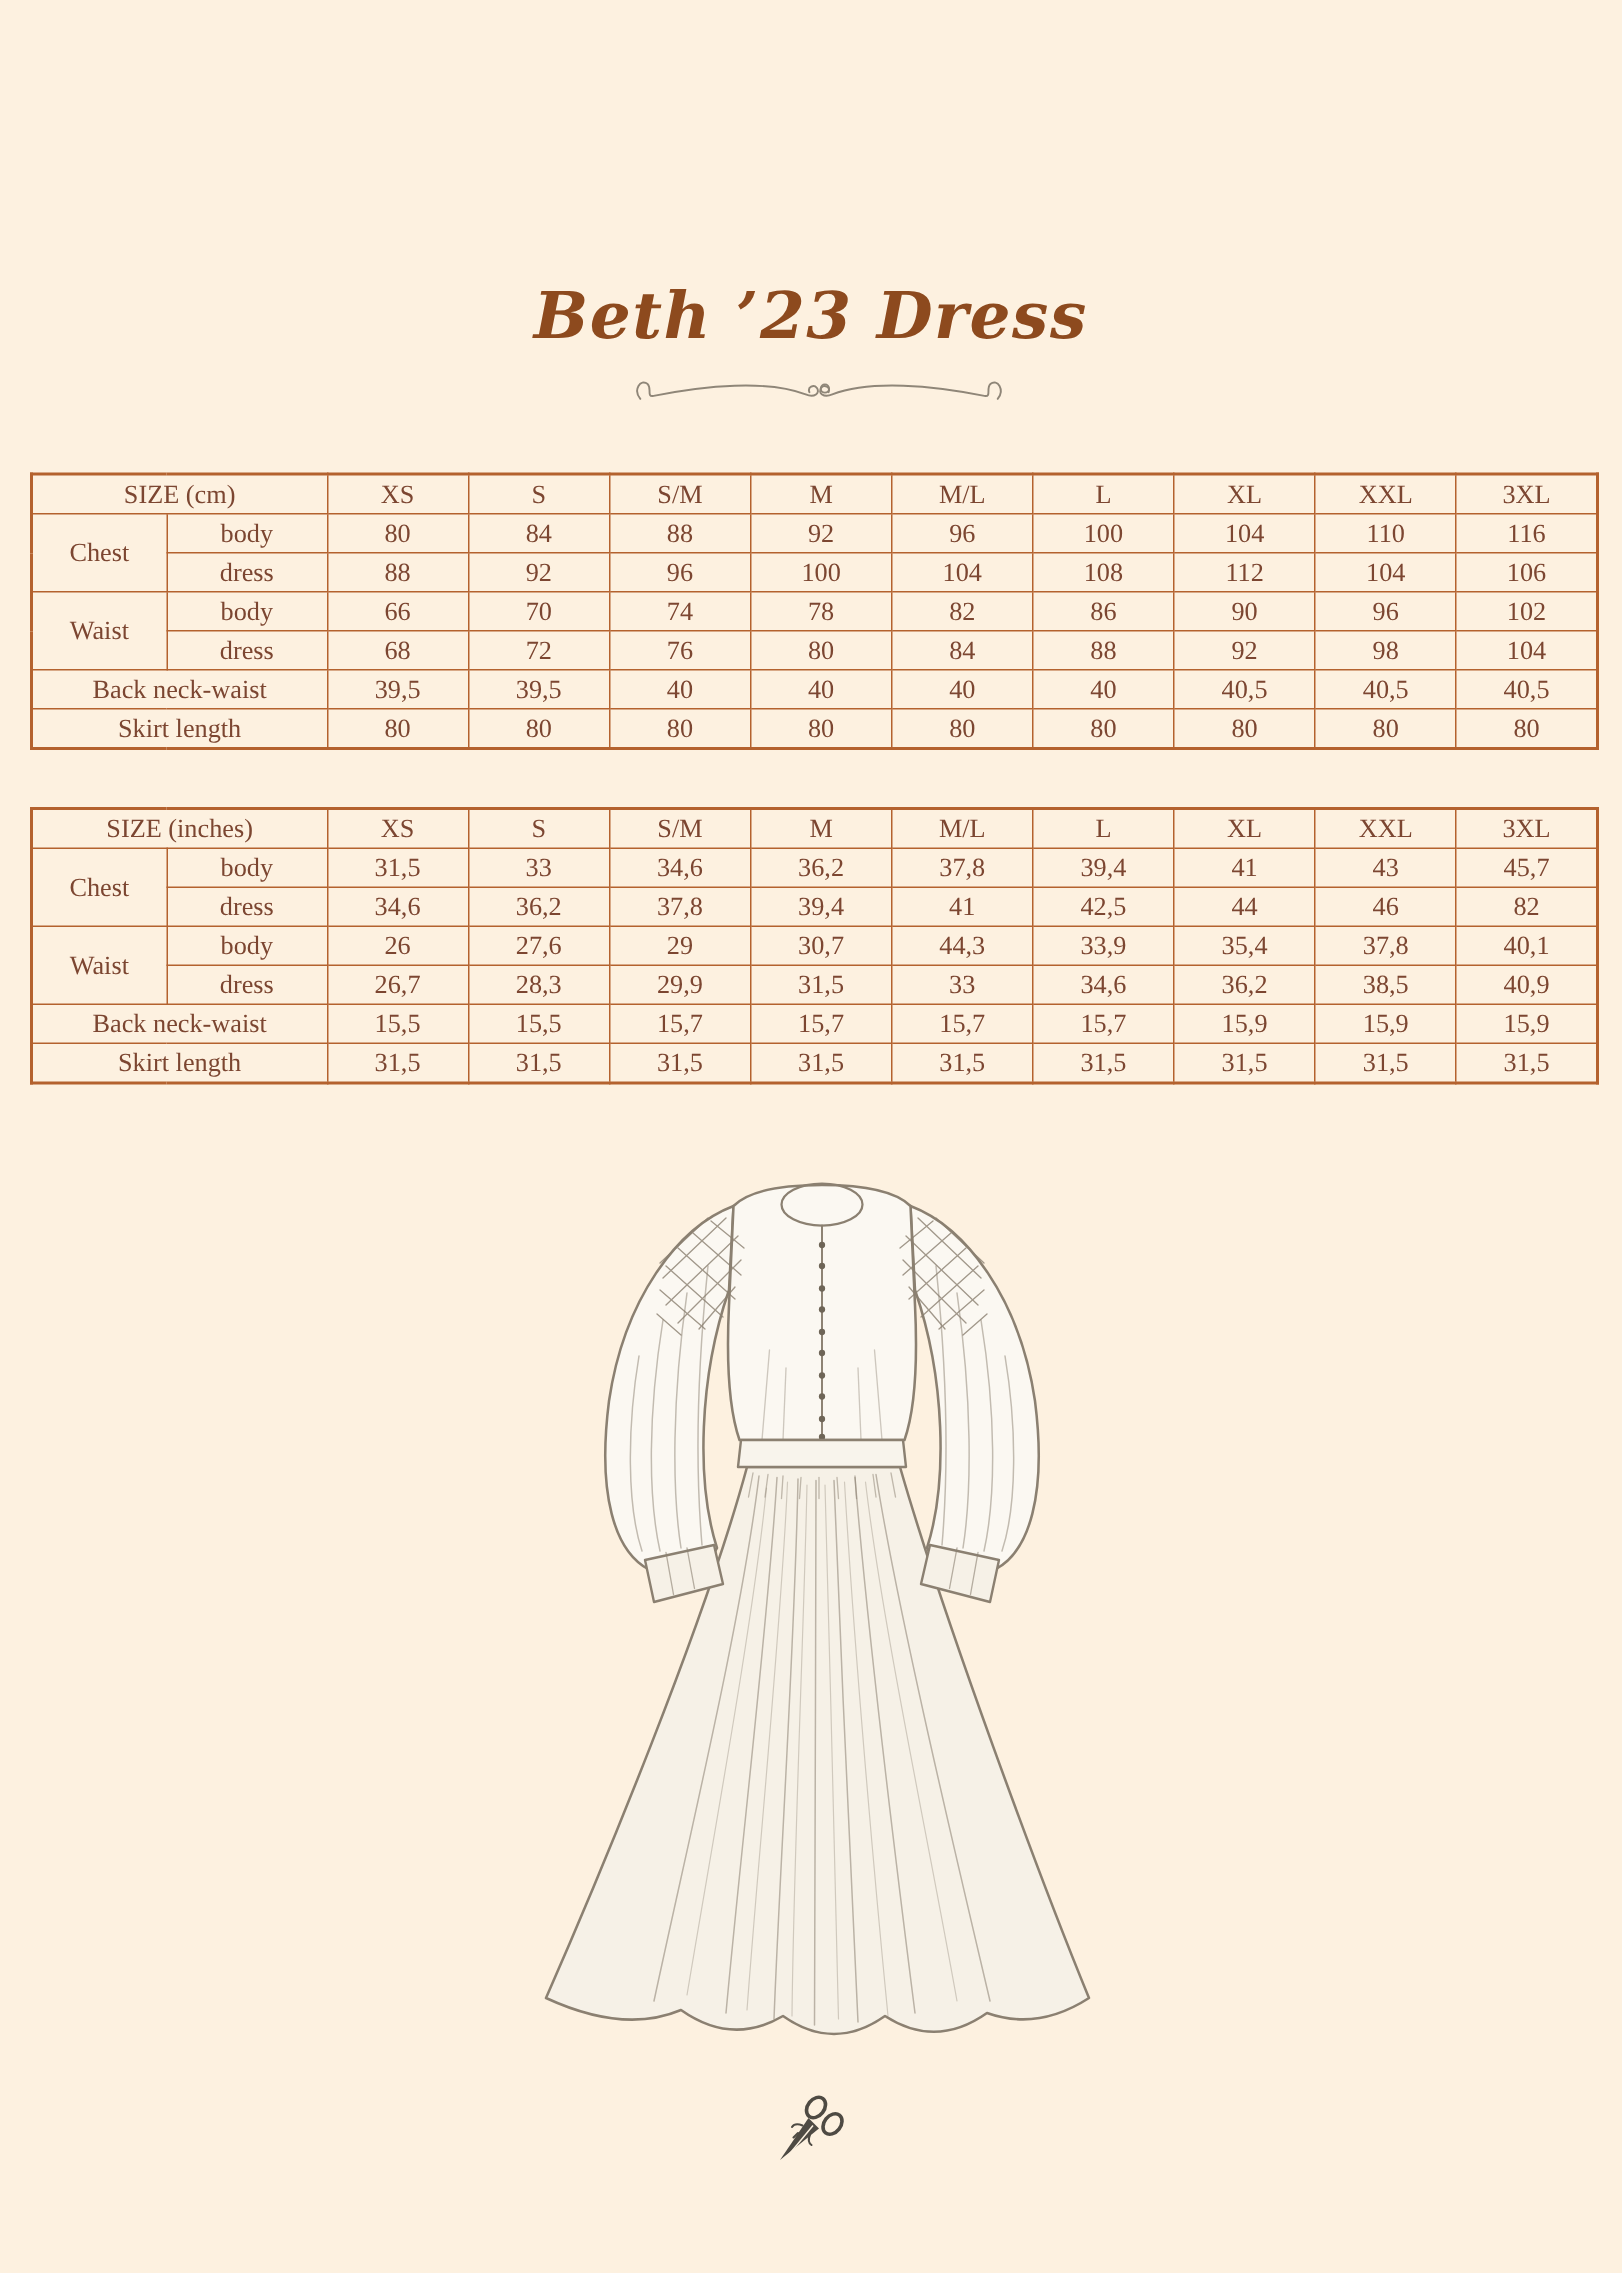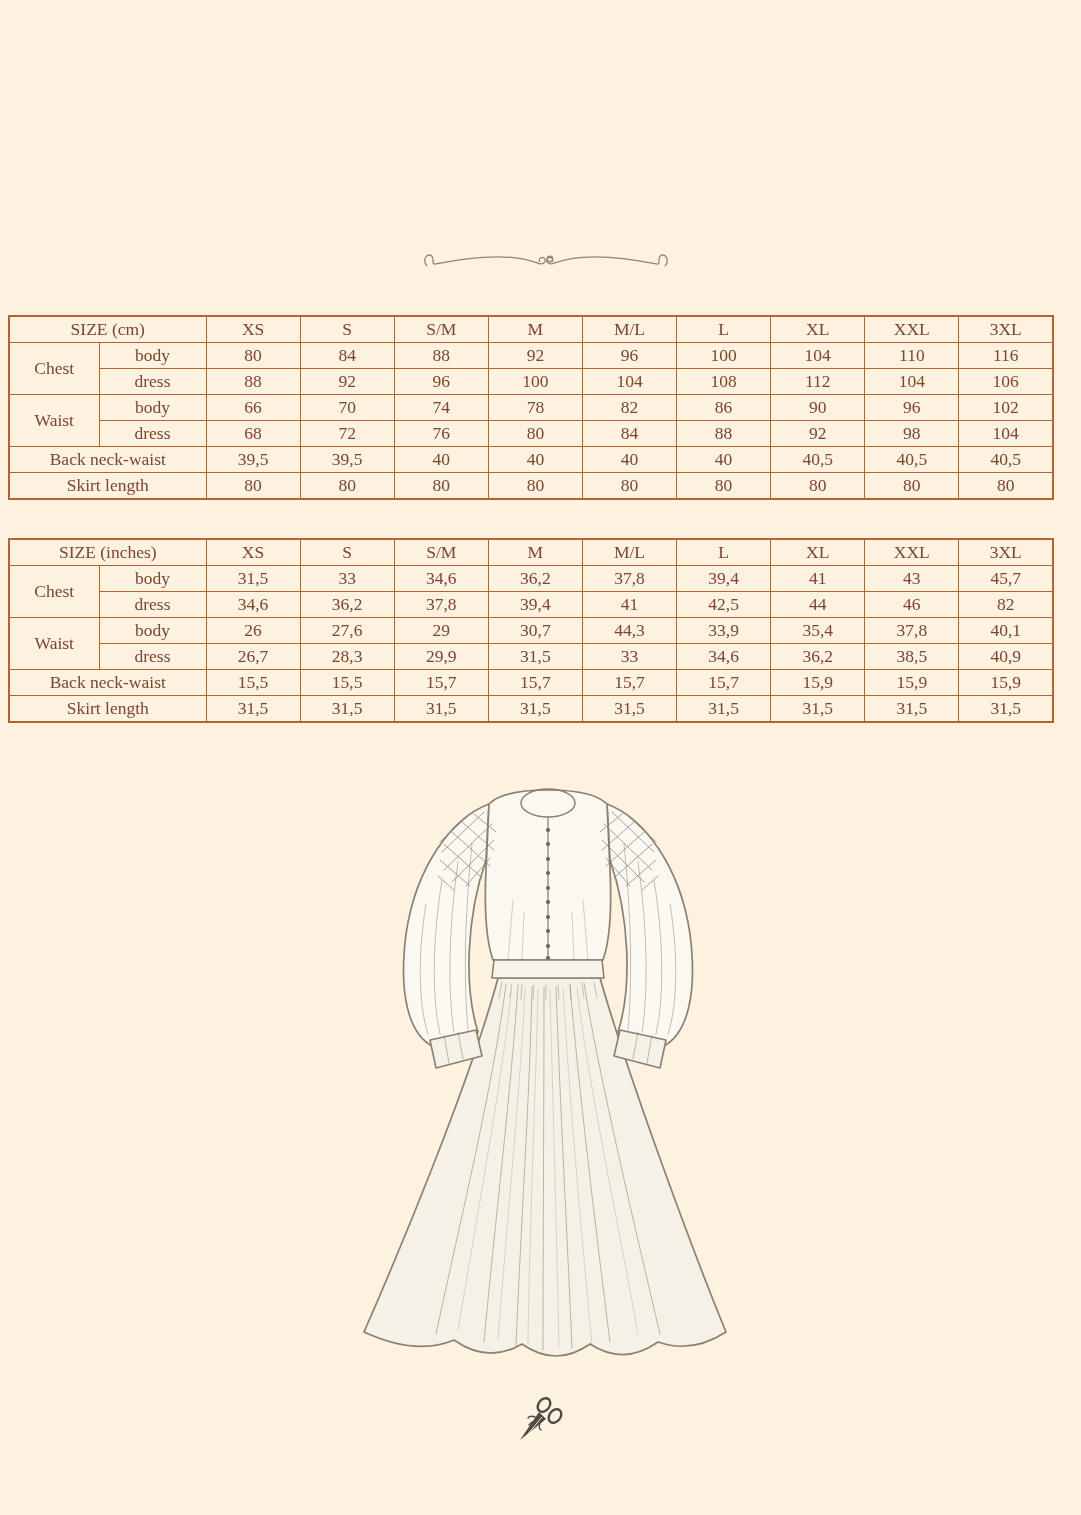--- a/index.html
+++ b/index.html
@@ -20,21 +20,21 @@
     font-style:italic;font-weight:700;
     font-size:43px;letter-spacing:1px;
     color:#8d4a1e;
   }
   .flourish{
     position:absolute;top:245px;left:419px;width:254px;height:30px;
   }
 
   
   table.size-table{
-    position:absolute;left:8px;width:1046px;
+    position:absolute;left:20px;width:1046px;
     border-collapse:collapse;table-layout:fixed;
     color:#7c4631;font-size:17.5px;
     border:2px solid #b4622e;
     background:transparent;
   }
   .t-cm{top:315px;}
   .t-in{top:538px;}
   .size-table th,.size-table td{
     border:1px solid #b4622e;
     height:25px;padding:0 2px;
@@ -47,20 +47,21 @@
 
   
   .dress{position:absolute;left:348px;top:782px;width:400px;height:600px;}
   .scissors{position:absolute;left:514px;top:1394px;width:50px;height:52px;}
 </style>
 </head>
 <body>
 
 <div class="page">
 
+  <h1 class="title">Beth ’23 Dress</h1>
 
   <div class="flourish">
     <svg viewBox="0 0 258 30" width="254" height="30" fill="none" stroke="#8f8678" stroke-width="1.3" stroke-linecap="round">
       <path d="M8,21 C3,15 8,7 13,11 C16,14 12,20 17,19 C52,12 94,8 120,18 C126,20.5 130,17 127.5,13.5 C125.5,11 121,13 122.5,16.5"></path>
       <circle cx="133" cy="14" r="2.8"></circle>
       <path d="M250,21 C255,15 250,7 245,11 C242,14 246,20 241,19 C206,12 164,8 138,18 C132,20.5 128,17 130.5,13.5 C132.5,11 137,13 135.5,16.5"></path>
     </svg>
   </div>
 
   <table class="size-table t-cm">

